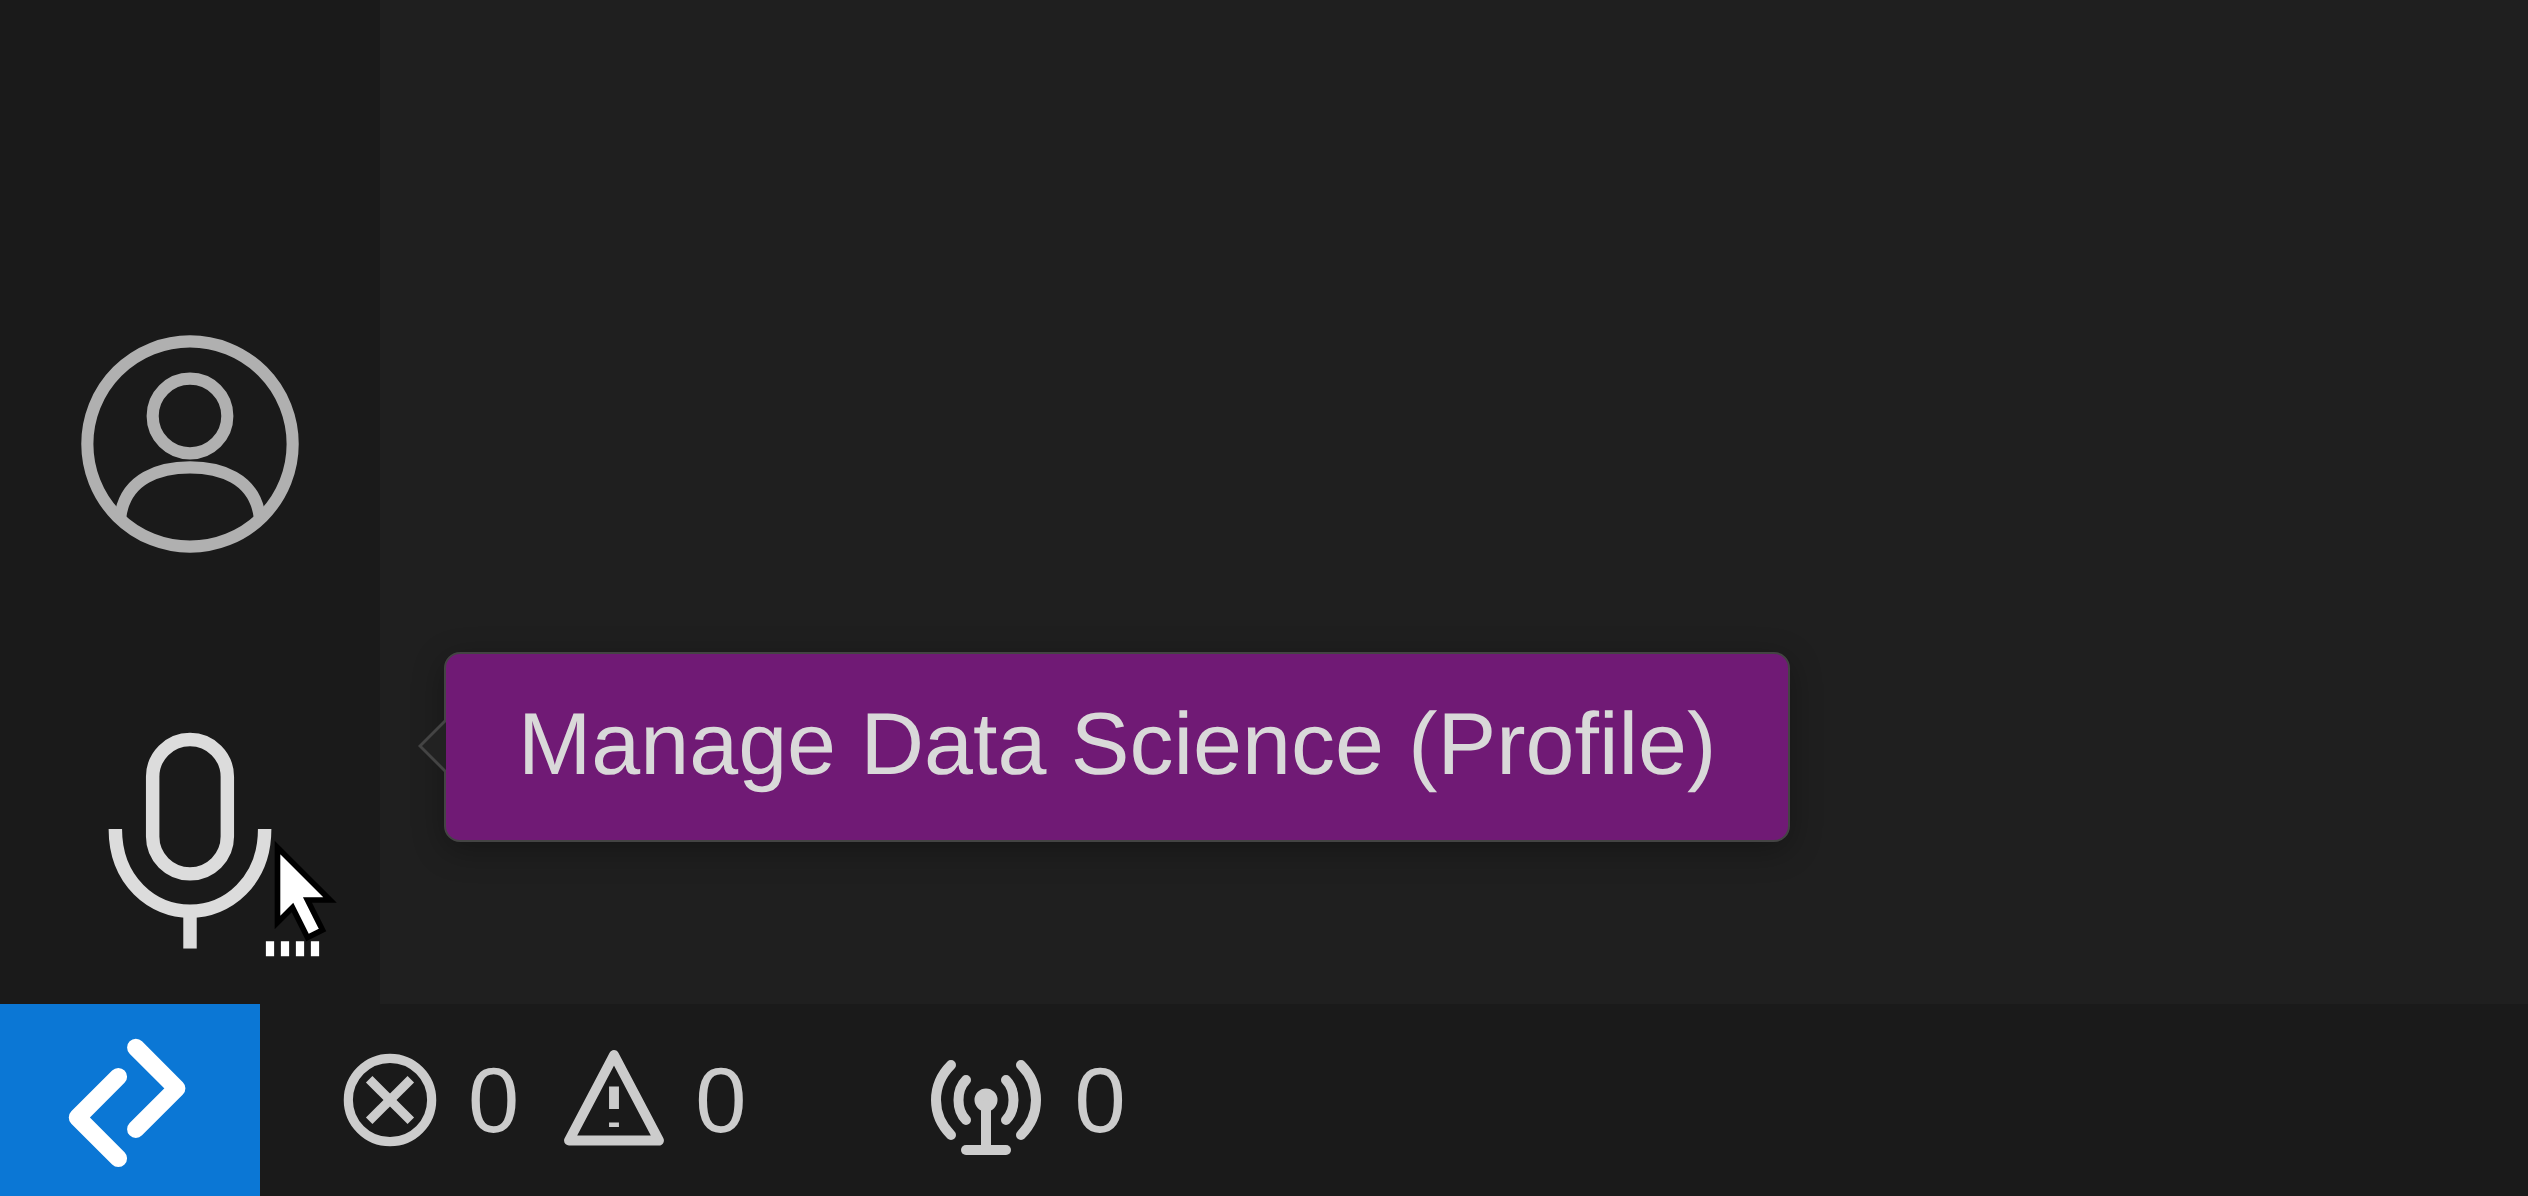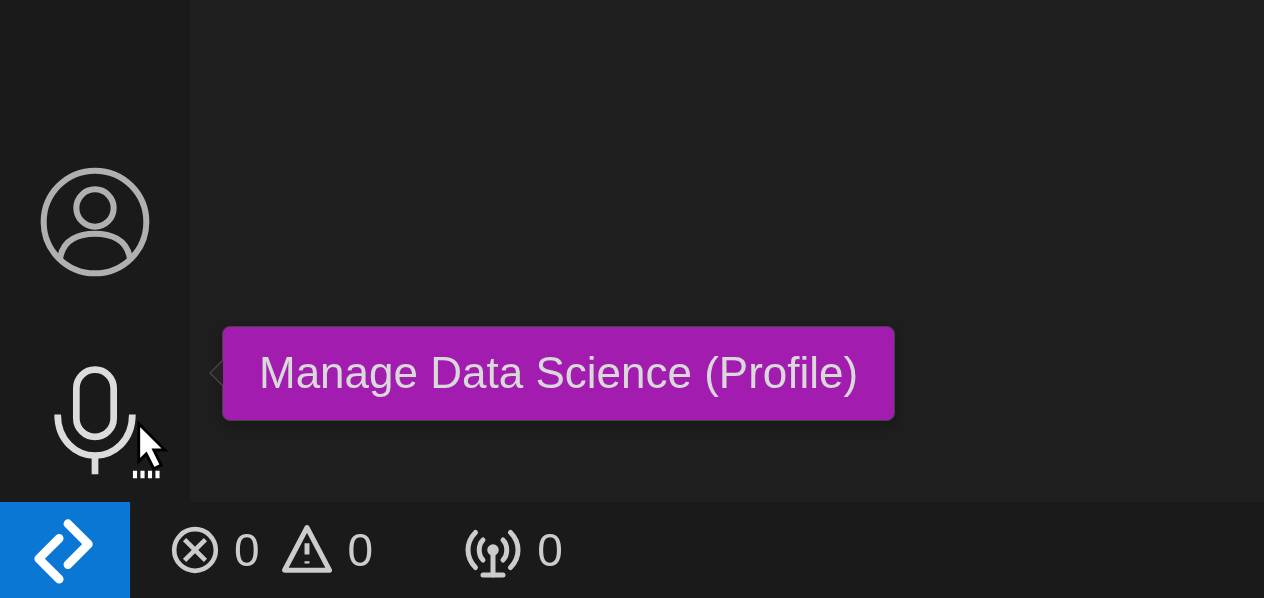--- a/index.html
+++ b/index.html
@@ -49,21 +49,21 @@
       stroke: #b0b0b0;
       fill: none;
     }
     .activity-bar .icon-btn:last-child svg {
       stroke: #dcdcdc;
     }
     .tooltip {
       position: absolute;
       left: 222px;
       top: 326px;
-      background: #a21caf;
+      background: #701a75;
       border: 1px solid #444444;
       border-radius: 8px;
       padding: 20px 36px;
       color: #d9d9d9;
       font-size: 44px;
       line-height: 1.2;
       box-shadow: 0 4px 16px rgba(0,0,0,0.3);
     }
     .tooltip::before {
       content: "";

